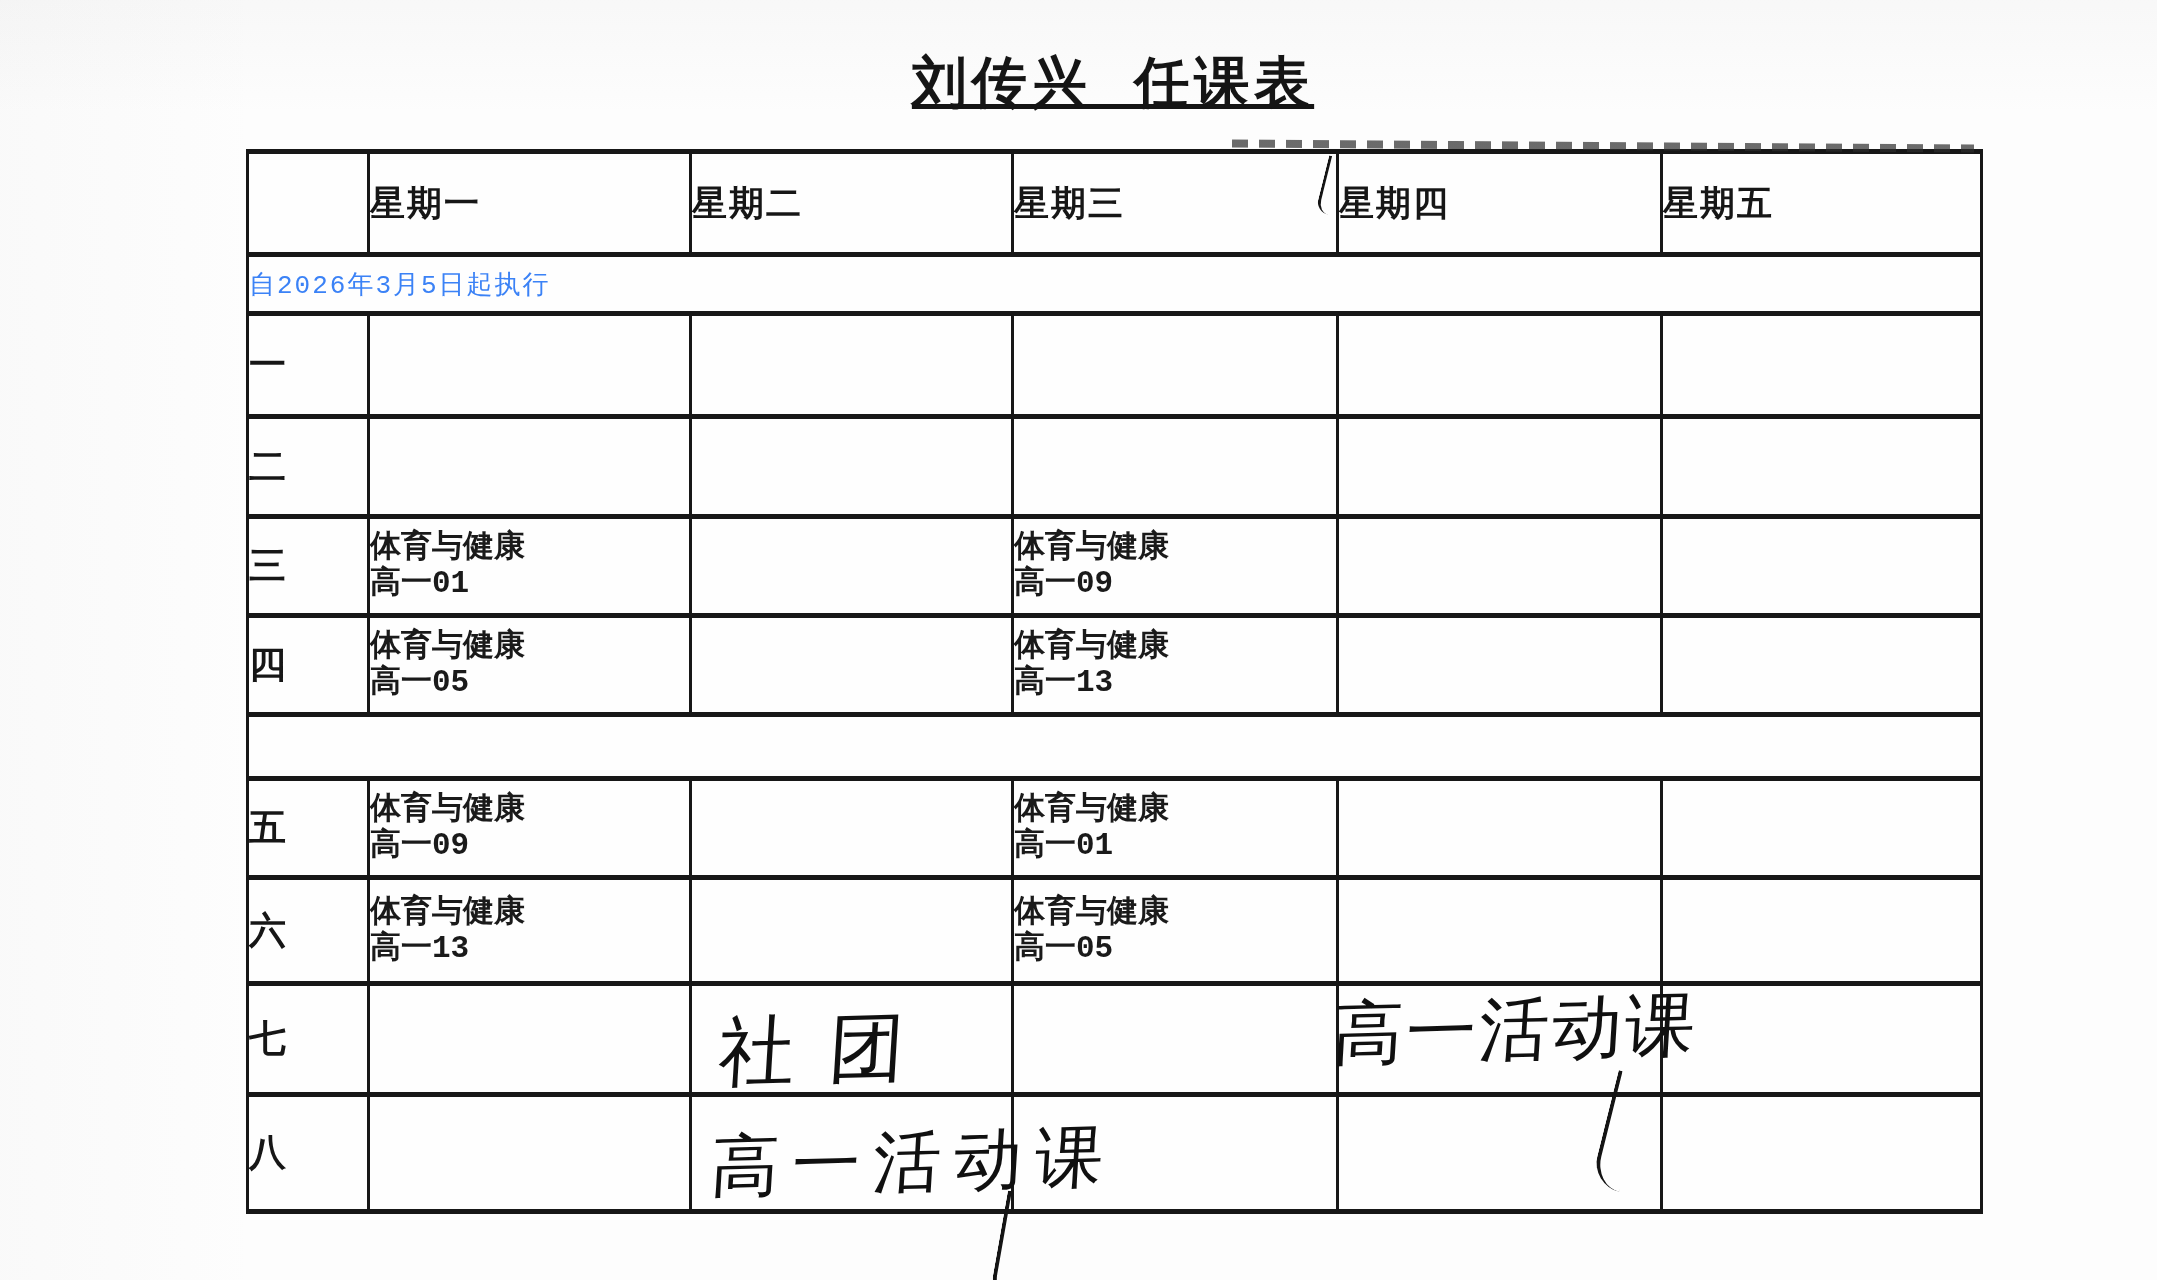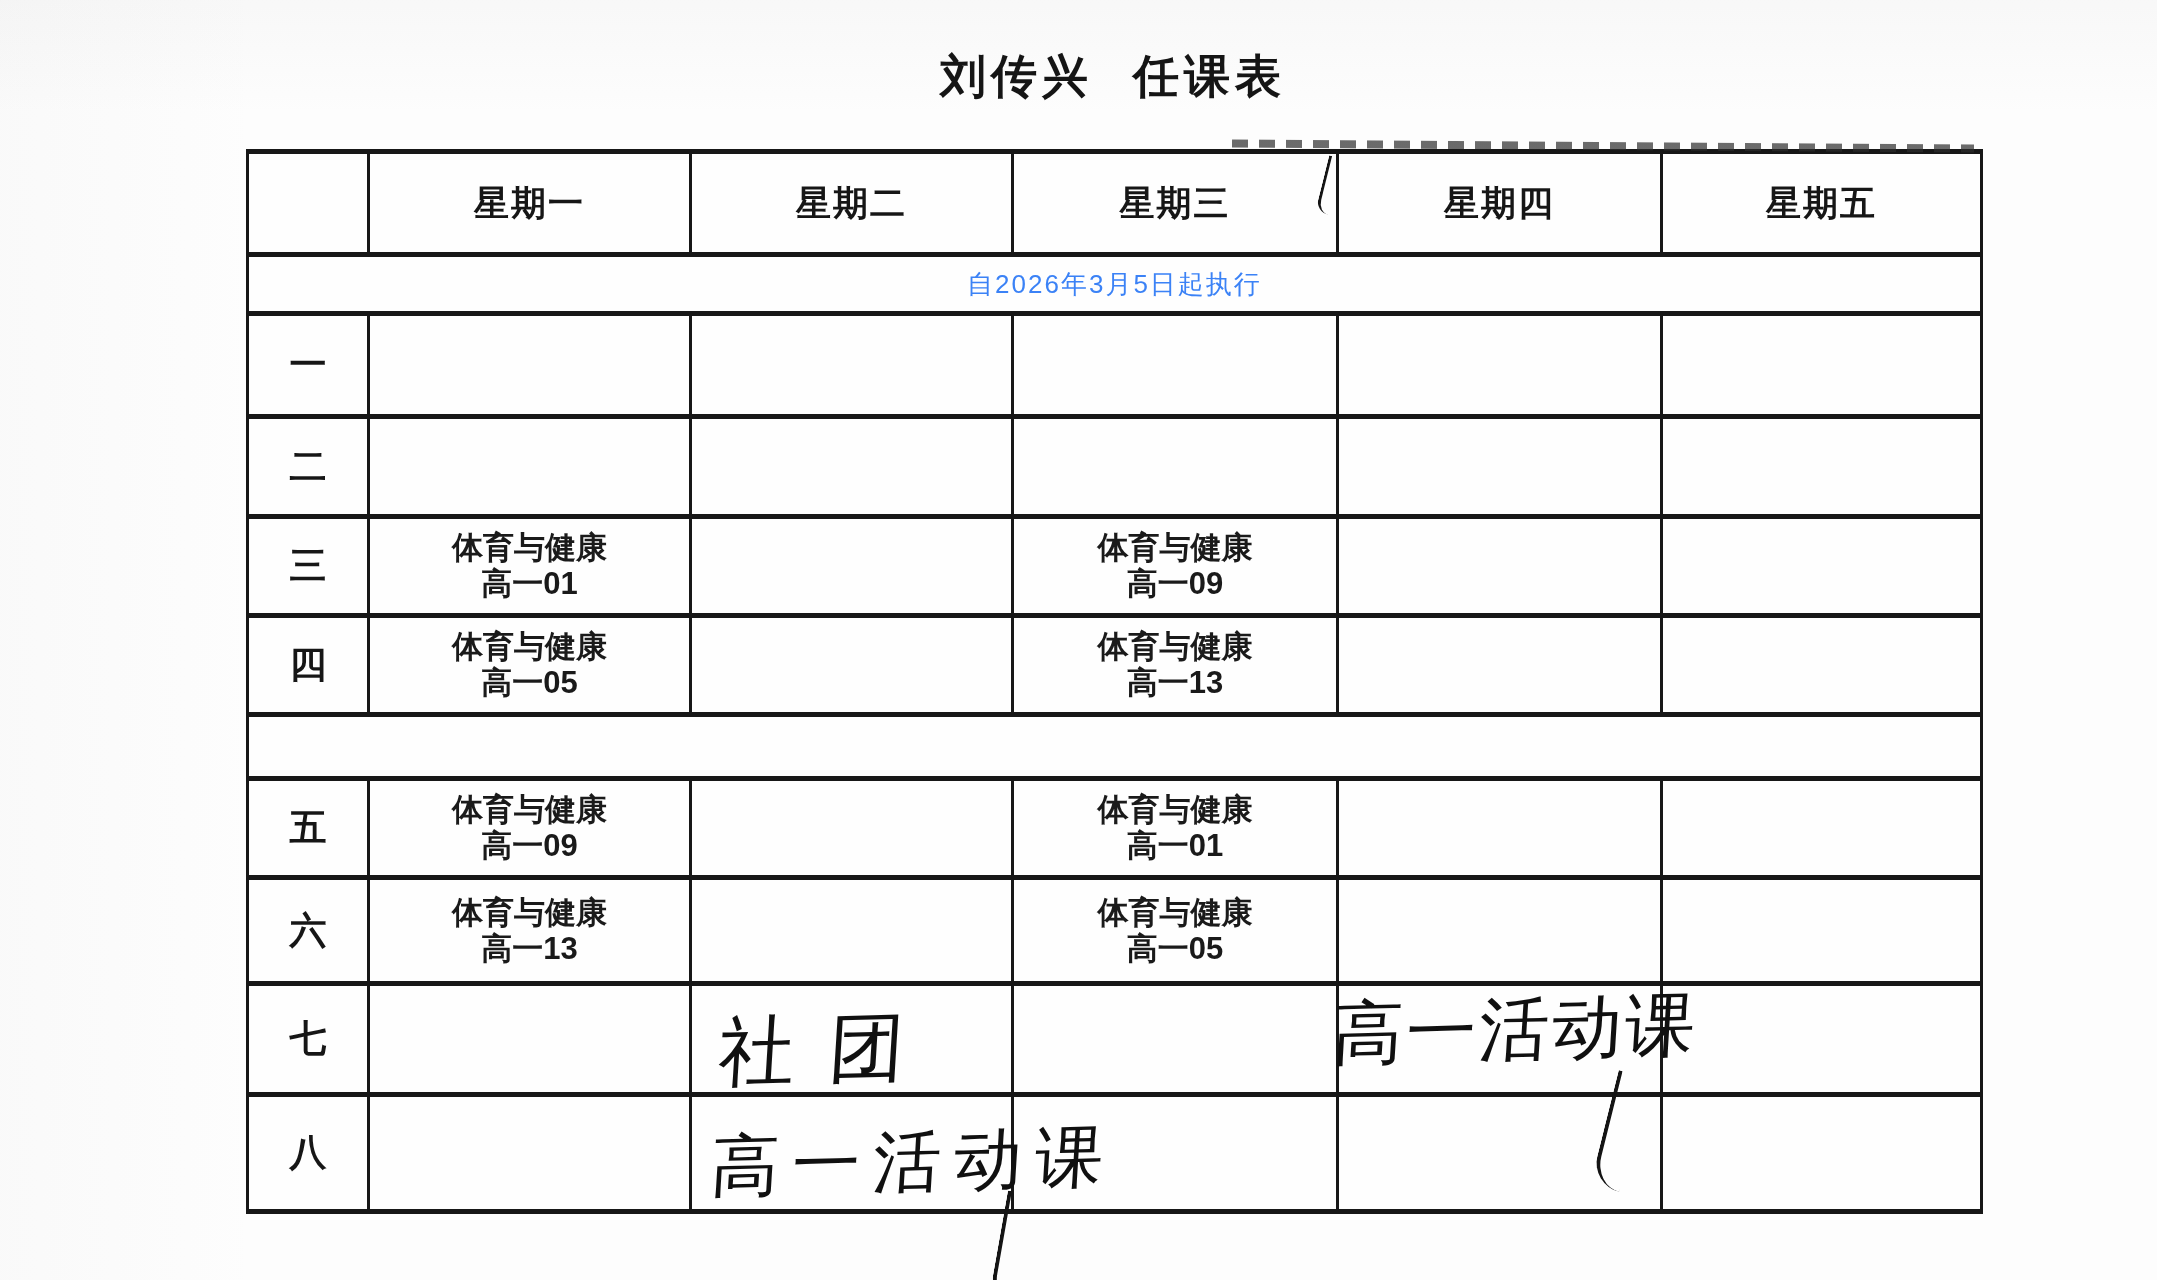--- a/index.html
+++ b/index.html
@@ -15,34 +15,35 @@
   
   .page::before{
     content:"";position:absolute;inset:0;
     background:linear-gradient(180deg,rgba(120,120,120,.04),rgba(255,255,255,0) 9%),
                linear-gradient(90deg,rgba(140,140,140,.03),rgba(255,255,255,0) 12%);
     pointer-events:none;
   }
   .title{
     position:absolute;left:246px;top:46px;width:1734px;
     text-align:center;
-    font-size:46px;font-weight:bold;letter-spacing:5px;word-spacing:22px;
+    font-size:55px;font-weight:bold;letter-spacing:5px;word-spacing:22px;
     color:#151515;
+    text-decoration:underline;
   }
   table.sched{
     position:absolute;left:246px;top:149px;
     width:1734px;height:1063px;
     border-collapse:collapse;table-layout:fixed;
     background:#fefefe;
   }
   table.sched td{
     border-left:3px solid #171717;border-right:3px solid #171717;
     border-top:5px solid #171717;border-bottom:5px solid #171717;
-    text-align:center;vertical-align:middle;
-    padding:0;overflow:visible;
+    vertical-align:middle;
+    padding:0;overflow:visible;font-family:Liberation Mono, monospace;
   }
   .r-head{height:103px;}
   .r-date{height:59px;}
   .r-p0{height:103px;}
   .r-p1{height:100px;}
   .r-p2{height:99px;}
   .r-p3{height:99px;}
   .r-sep{height:64px;}
   .r-p4{height:99px;}
   .r-p5{height:106px;}

